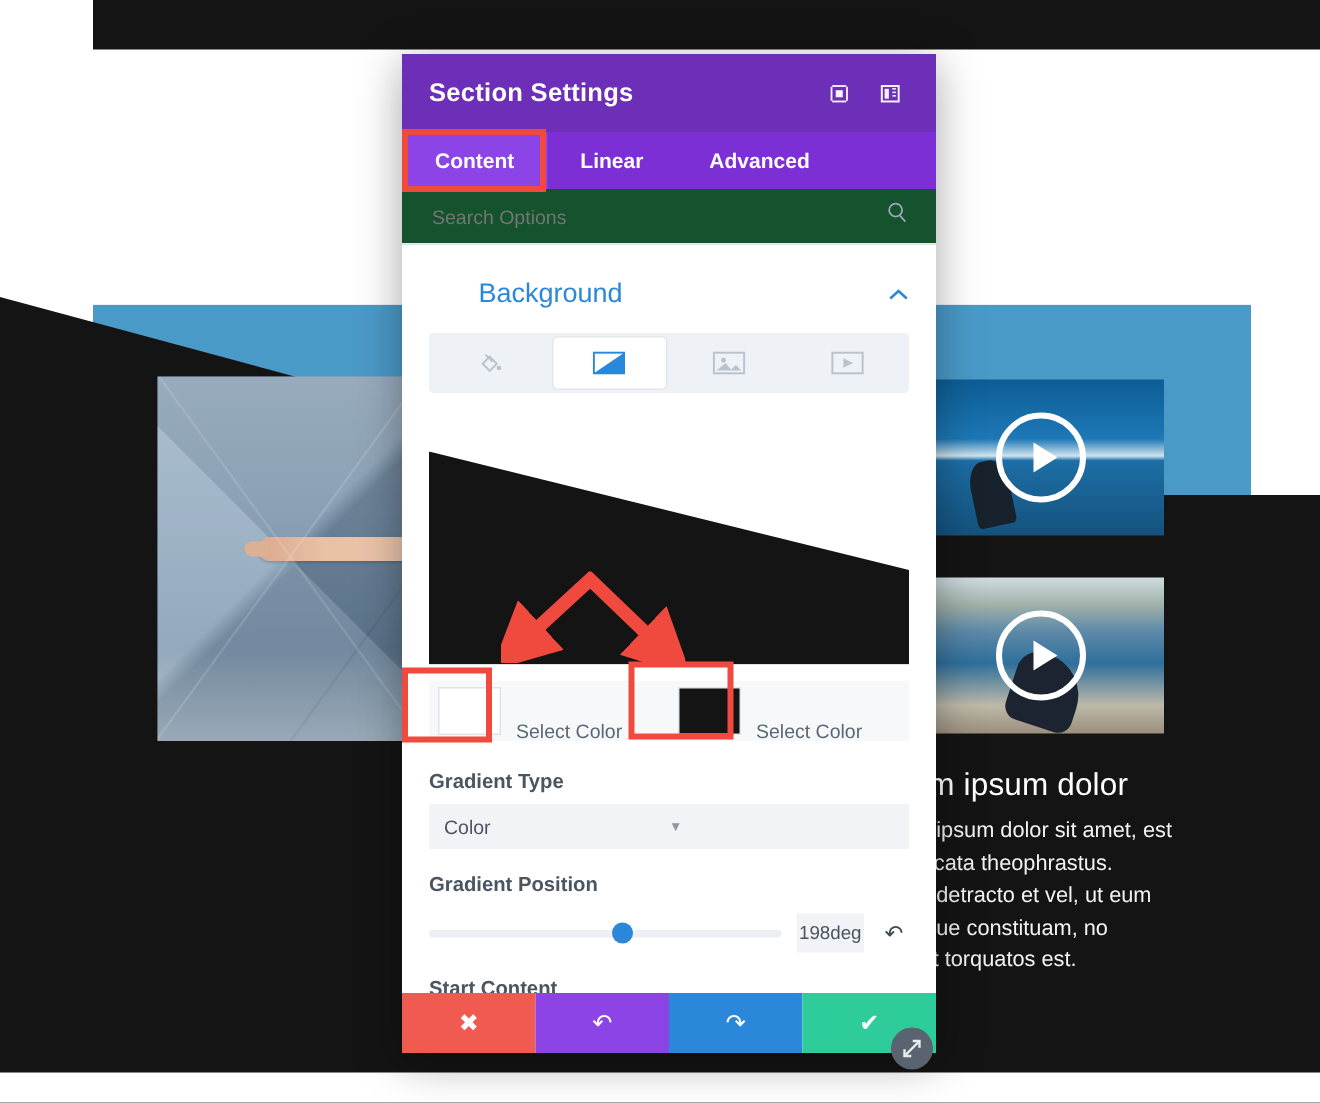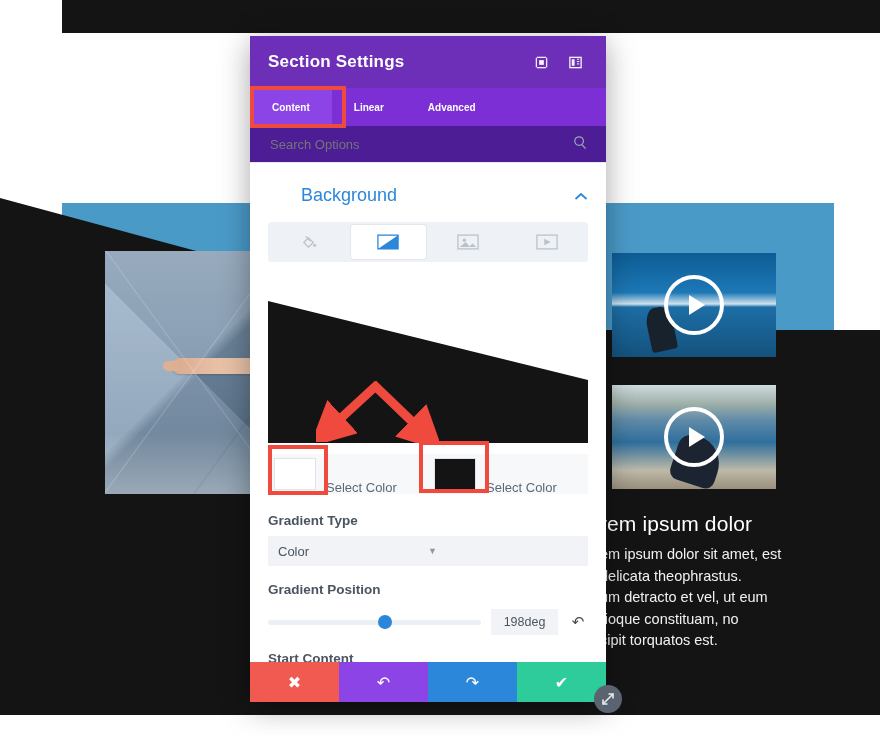--- a/index.html
+++ b/index.html
@@ -77,35 +77,35 @@
   }
   .play i{display:block;width:0;height:0;border-left:16px solid #fff;border-top:10px solid transparent;border-bottom:10px solid transparent;margin-left:5px;}
 
   
   .txt-block{position:absolute;left:600px;top:512px;width:250px;color:#fff;z-index:4;}
   .txt-block h2{margin:0 0 8px 0;font-size:21px;font-weight:400;letter-spacing:.1px;}
   .txt-block p{margin:0;font-size:14.5px;line-height:21.5px;font-weight:400;color:#f2f2f2;}
 
   
   #panel{
-    position:absolute;left:250px;top:36px;width:356px;height:666px;
+    position:absolute;left:268px;top:36px;width:356px;height:666px;
     background:#fff;box-shadow:0 6px 28px rgba(0,0,0,.35);
     display:flex;flex-direction:column;overflow:hidden;z-index:20;
   }
   .p-head{height:52px;background:#6d2eb8;display:flex;align-items:center;padding:0 18px;flex:0 0 auto;}
   .p-title{color:#fff;font-size:17px;font-weight:bold;flex:1;letter-spacing:.2px;}
   .p-head .hicon{width:26px;height:26px;display:flex;align-items:center;justify-content:center;margin-left:8px;opacity:.95;cursor:pointer;}
 
   .p-tabs{height:38px;background:#7b2fd4;display:flex;align-items:stretch;flex:0 0 auto;position:relative;}
-  .p-tab{display:flex;align-items:center;padding:0 22px;color:#fff;font-size:10px;font-weight:bold;cursor:pointer;}
+  .p-tab{display:flex;align-items:center;padding:0 22px;color:#fff;font-size:14px;font-weight:bold;cursor:pointer;}
   .p-tab.active{background:#8c44e6;position:relative;}
   .anno{position:absolute;border:4px solid #f04a3f;box-sizing:border-box;pointer-events:none;z-index:40;}
   #anno-tab{left:0px;top:-2px;width:96px;height:42px;}
 
-  .p-search{height:36px;background:#4c1d95;border-bottom:1px solid #e6eaee;display:flex;align-items:center;padding:0 18px;flex:0 0 auto;}
+  .p-search{height:36px;background:#14532d;border-bottom:1px solid #e6eaee;display:flex;align-items:center;padding:0 18px;flex:0 0 auto;}
   .p-search input{border:0;background:transparent;outline:none;font-size:13px;color:#8b98a6;flex:1;font-family:inherit;}
   .p-search .sicon{color:#9aa7b4;}
 
   .p-body{flex:1;overflow:hidden;position:relative;background:#fff;}
   .p-inner{padding:0 18px;}
 
   .sec-head{display:flex;align-items:center;padding:22px 0 16px 0;margin-left:33px;}
   .sec-head h3{margin:0;flex:1;color:#2b87da;font-size:18px;font-weight:400;}
   .chev{color:#2b87da;font-size:14px;}
 
@@ -133,21 +133,21 @@
   .select{
     margin-top:8px;height:30px;background:#f1f3f6;display:flex;align-items:center;
     padding:0 10px;font-size:13px;color:#4a5561;cursor:pointer;
   }
   .select span{flex:1;}
   .select .car{font-size:9px;color:#8b98a6;}
 
   .slider-row{display:flex;align-items:center;margin-top:12px;gap:10px;}
   .track{flex:1;height:5px;background:#eceff3;border-radius:3px;position:relative;cursor:pointer;}
   .knob{position:absolute;top:50%;transform:translate(-50%,-50%);width:14px;height:14px;border-radius:50%;background:#2b87da;}
-  .valbox{width:67px;height:26px;background:#f1f3f6;display:flex;align-items:center;justify-content:center;font-size:12.5px;color:#4a5561;}
+  .valbox{width:45px;height:26px;background:#f1f3f6;display:flex;align-items:center;justify-content:center;font-size:12.5px;color:#4a5561;}
   .reset{width:20px;color:#3f4a55;font-size:15px;cursor:pointer;text-align:center;}
 
   .p-foot{height:40px;display:flex;flex:0 0 auto;}
   .fbtn{flex:1;display:flex;align-items:center;justify-content:center;cursor:pointer;color:#fff;font-size:16px;}
   .f-cancel{background:#f05a50;}
   .f-undo{background:#8c44e6;}
   .f-redo{background:#2b87da;}
   .f-save{background:#2ecc9b;}
 
   .resize{

